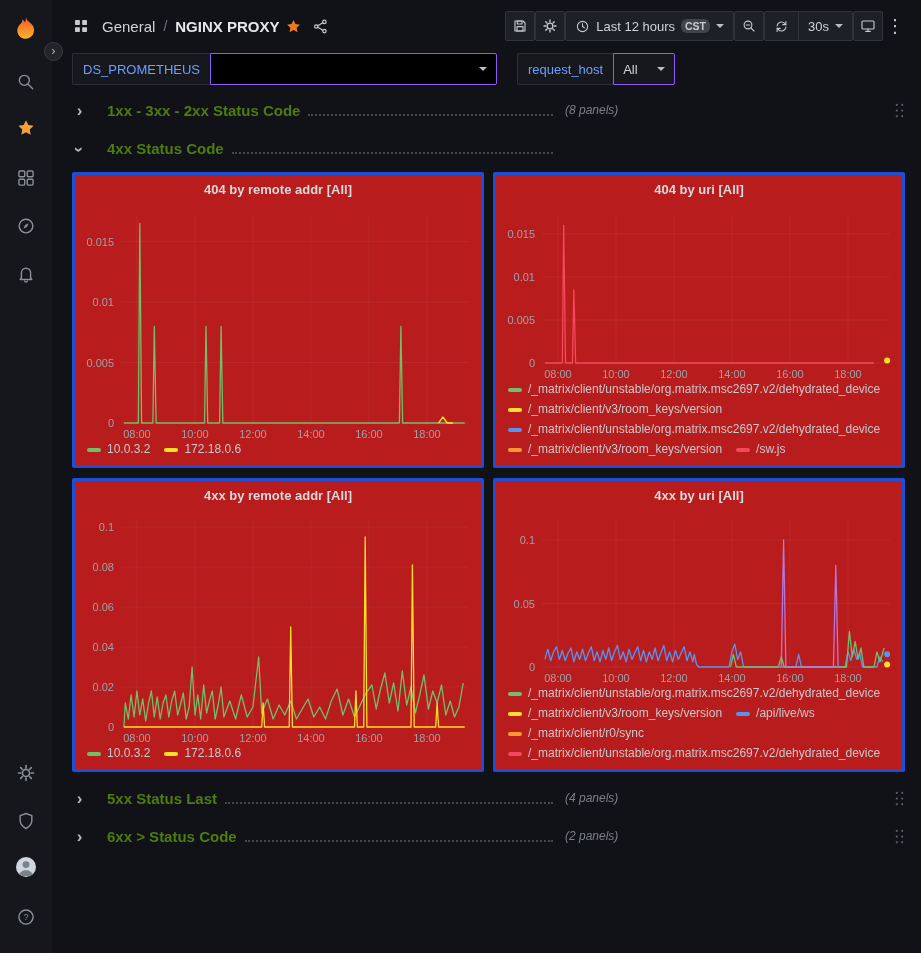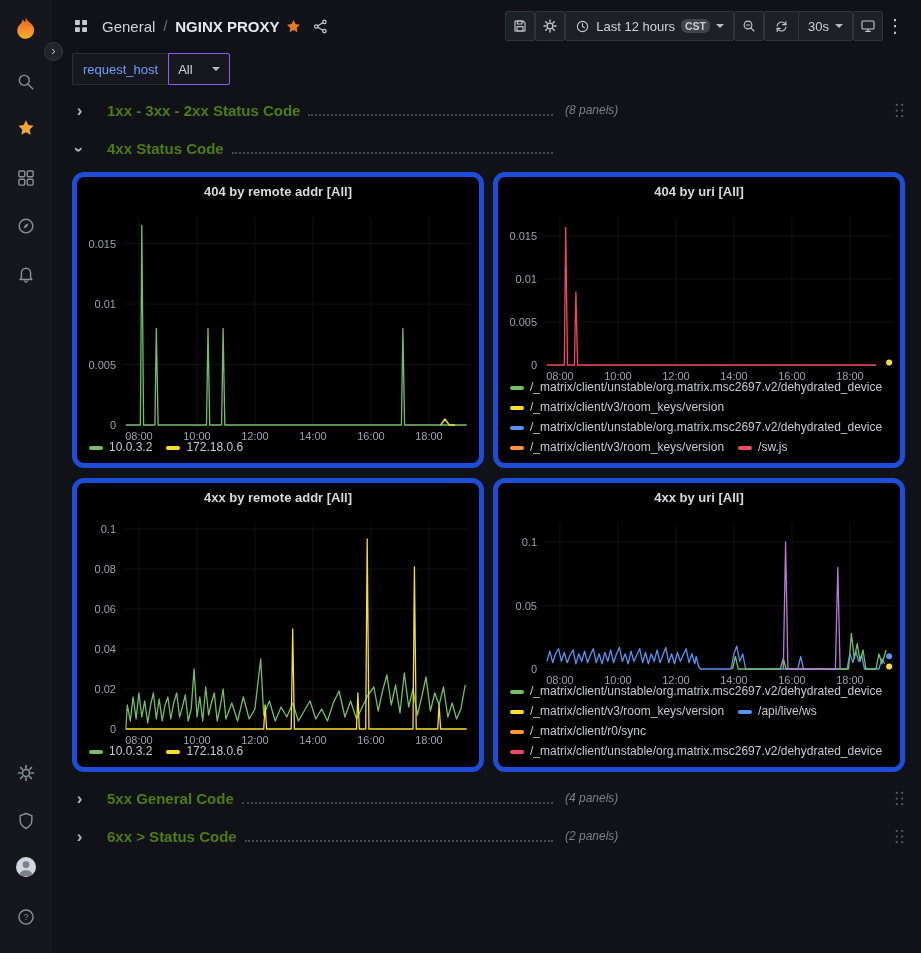--- a/index.html
+++ b/index.html
@@ -47,21 +47,21 @@
   .chev{display:inline-block;width:15px;font-size:17px;font-weight:700;color:#b4b7bd;line-height:1;text-align:center;flex:0 0 15px}
   .chev.down{transform:rotate(90deg) translateX(1px)}
   .row-left{display:flex;align-items:baseline;width:474px;min-width:0}
   .row-title{font-size:15px;font-weight:700;color:#4d7c0f;white-space:nowrap;margin-left:20px}
   .leader{flex:1 1 auto;border-bottom:2px dotted #46484e;height:13px;margin:0 8px}
   .row-count{color:#7b7f87;font-style:italic;font-size:12px;margin-left:4px;white-space:nowrap}
   .drag-handle{margin-left:auto;width:11px;height:17px;background-image:radial-gradient(circle,#5c6066 1.2px,transparent 1.4px);background-size:5.5px 5.7px;cursor:grab;flex:0 0 11px}
 
   
   .panel-grid{display:grid;grid-template-columns:1fr 1fr;grid-template-rows:296px 294px;gap:10px 9px;margin-bottom:12px}
-  .panel{background:#000000;border:5px solid #1d4ed8;border-radius:12px;display:flex;flex-direction:column;overflow:hidden;min-width:0}
+  .panel{background:#b91c1c;border:3px solid #1d4ed8;border-radius:2px;display:flex;flex-direction:column;overflow:hidden;min-width:0}
   .panel-title{flex:0 0 30px;line-height:30px;text-align:center;font-size:13px;font-weight:600;color:#d8d9da;cursor:pointer;white-space:nowrap;overflow:hidden}
   .plot{flex:1 1 0;min-height:140px;position:relative}
   .plot svg{position:absolute;left:0;top:0}
   .plot svg text{fill:#9da0a8;font-size:11px;font-family:"Liberation Sans","DejaVu Sans",sans-serif}
   .legend{flex:0 0 auto;display:flex;flex-wrap:wrap;column-gap:14px;row-gap:1px;padding:1px 10px 6px 12px;font-size:12px;color:#c7c9cd;line-height:19px;overflow:hidden}
   .legend-item{display:inline-flex;align-items:center;gap:6px;white-space:nowrap;max-width:100%;overflow:hidden;cursor:pointer}
   .swatch{flex:0 0 14px;width:14px;height:4px;border-radius:2px;display:inline-block}
 </style>
 </head>
 <body>
@@ -264,20 +264,27 @@
             <rect x="3" y="4.5" width="18" height="12" rx="1.5"></rect>
             <line x1="8.5" y1="20" x2="15.5" y2="20"></line>
             <line x1="12" y1="16.5" x2="12" y2="20"></line>
           </svg>
       </button>
       <button class="kebab">⋮</button>
     </div>
   </header>
 
   <div class="subnav">
+    <div class="var-group">
+      <span class="var-label">DS_PROMETHEUS</span>
+      <span class="var-value var-black">
+        <span></span>
+        <span class="caret"></span>
+      </span>
+    </div>
     <div class="var-group">
       <span class="var-label">request_host</span>
       <span class="var-value">
         <span>All</span>
         <span class="caret"></span>
       </span>
     </div>
   </div>
 
   <div class="content">
@@ -484,21 +491,21 @@
               <span class="swatch" style="background: rgb(242, 73, 92);"></span>
               <span>/_matrix/client/unstable/org.matrix.msc2697.v2/dehydrated_device</span>
             </span>
           </div>
       </section>
     </div>
 
     <div class="row-header">
       <span class="chev">›</span>
       <span class="row-left">
-        <span class="row-title">5xx General Code</span>
+        <span class="row-title">5xx Status Last</span>
         <span class="leader"></span>
       </span>
       <span class="row-count">(4 panels)</span>
       <span class="drag-handle"></span>
     </div>
 
     <div class="row-header">
       <span class="chev">›</span>
       <span class="row-left">
         <span class="row-title">6xx &gt; Status Code</span>

